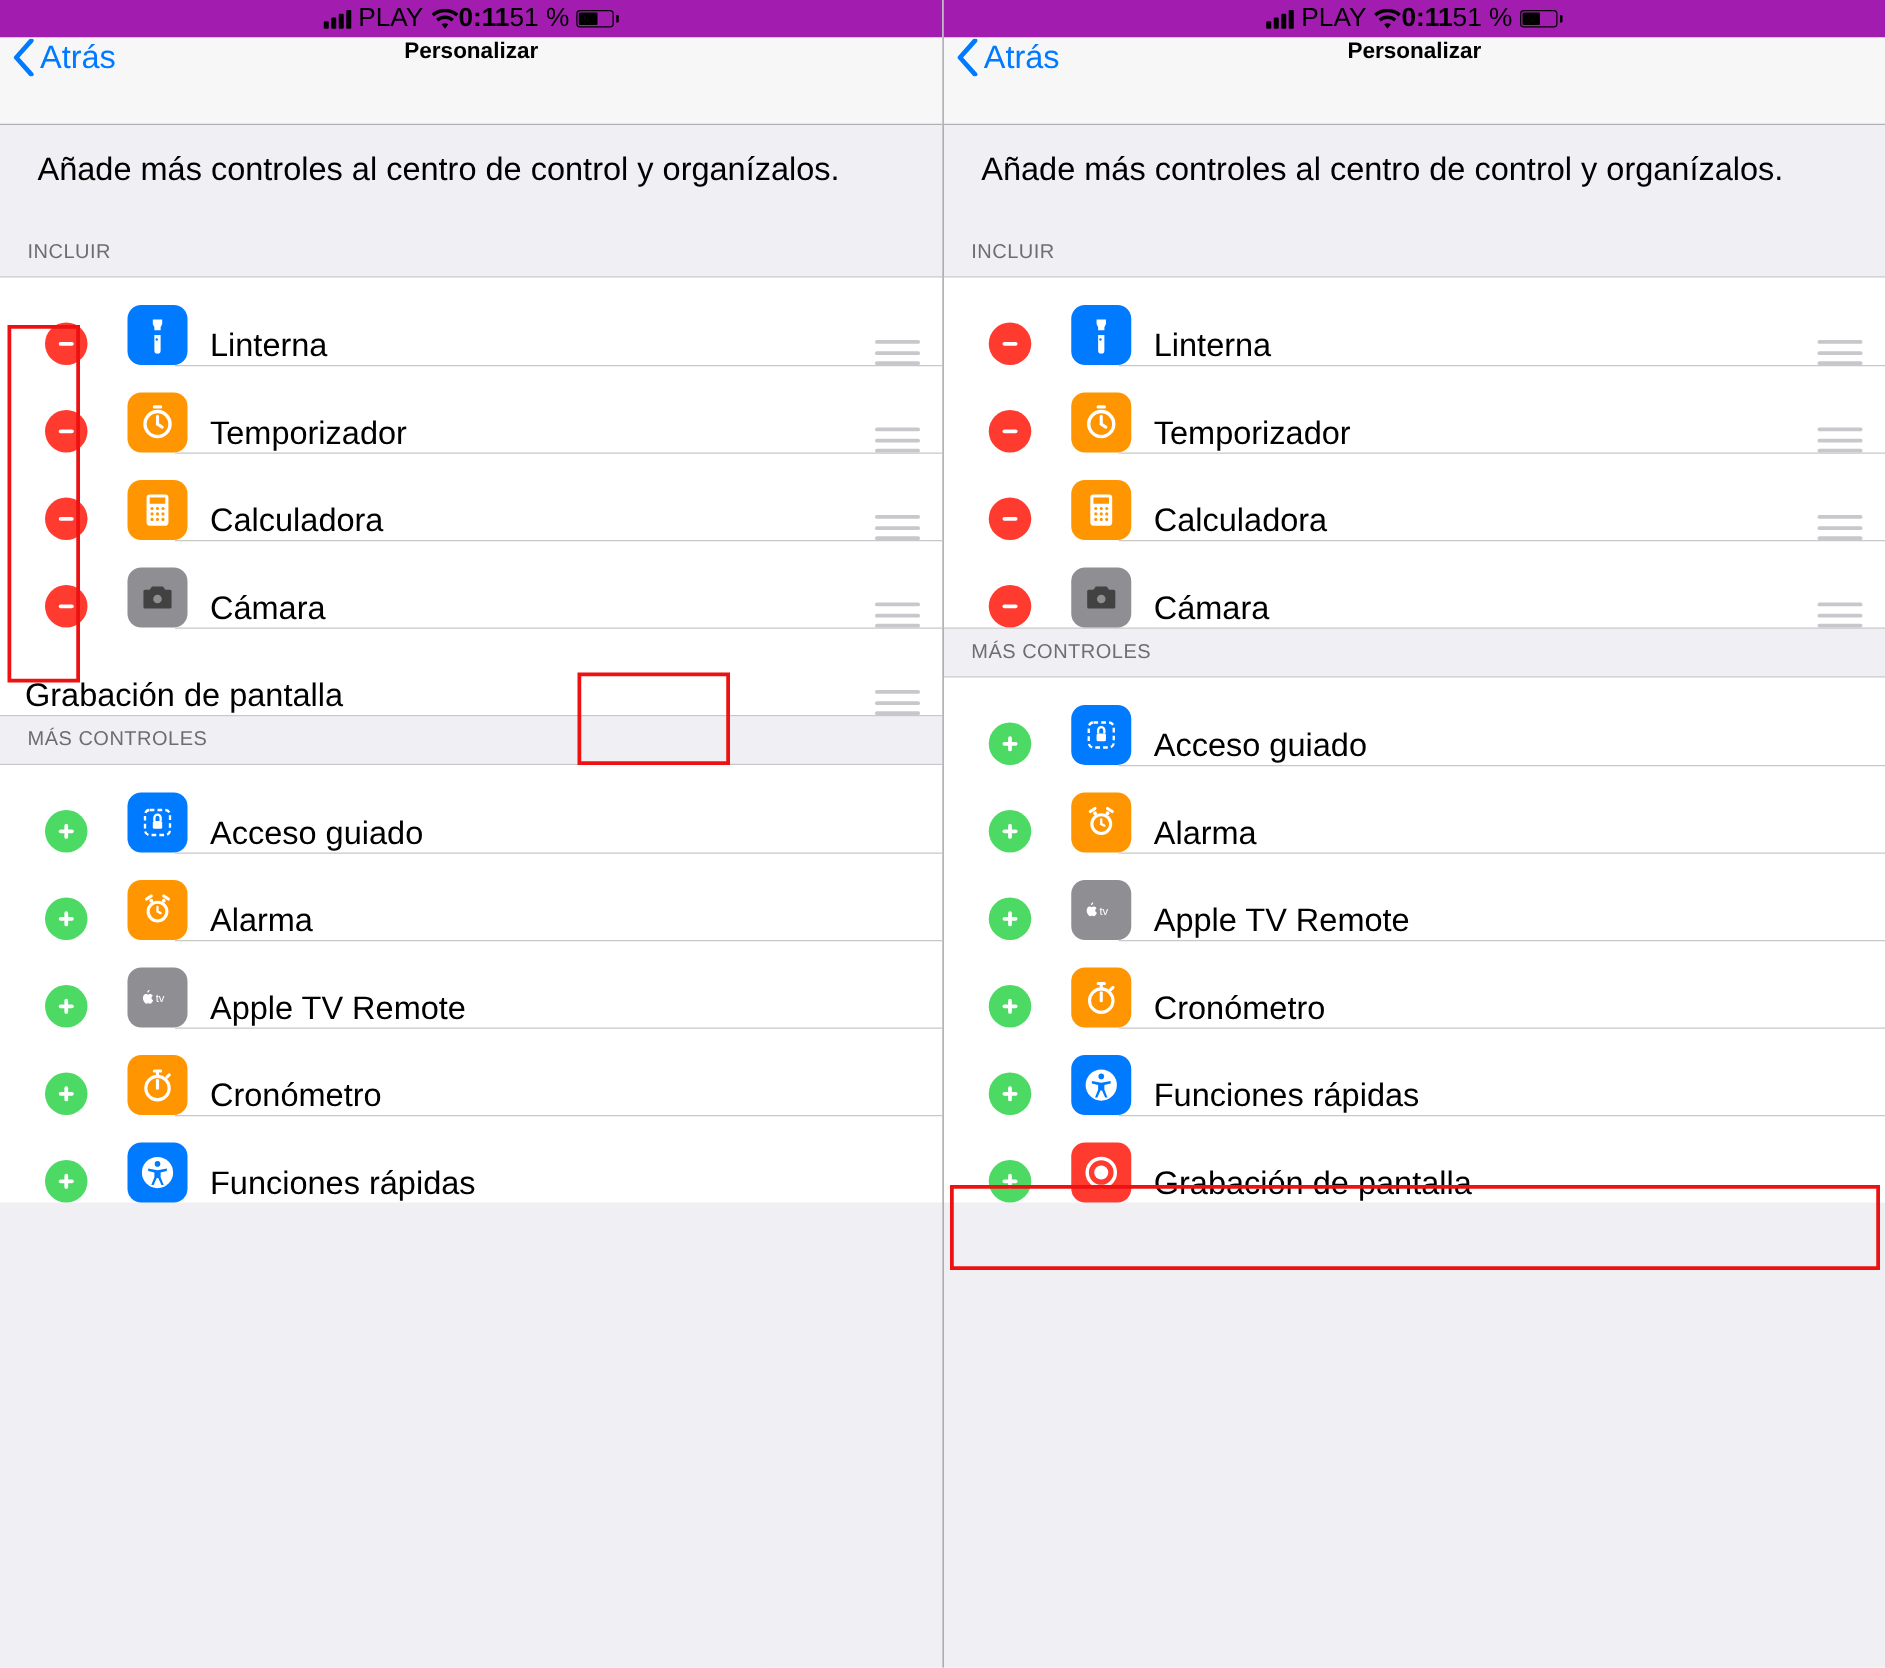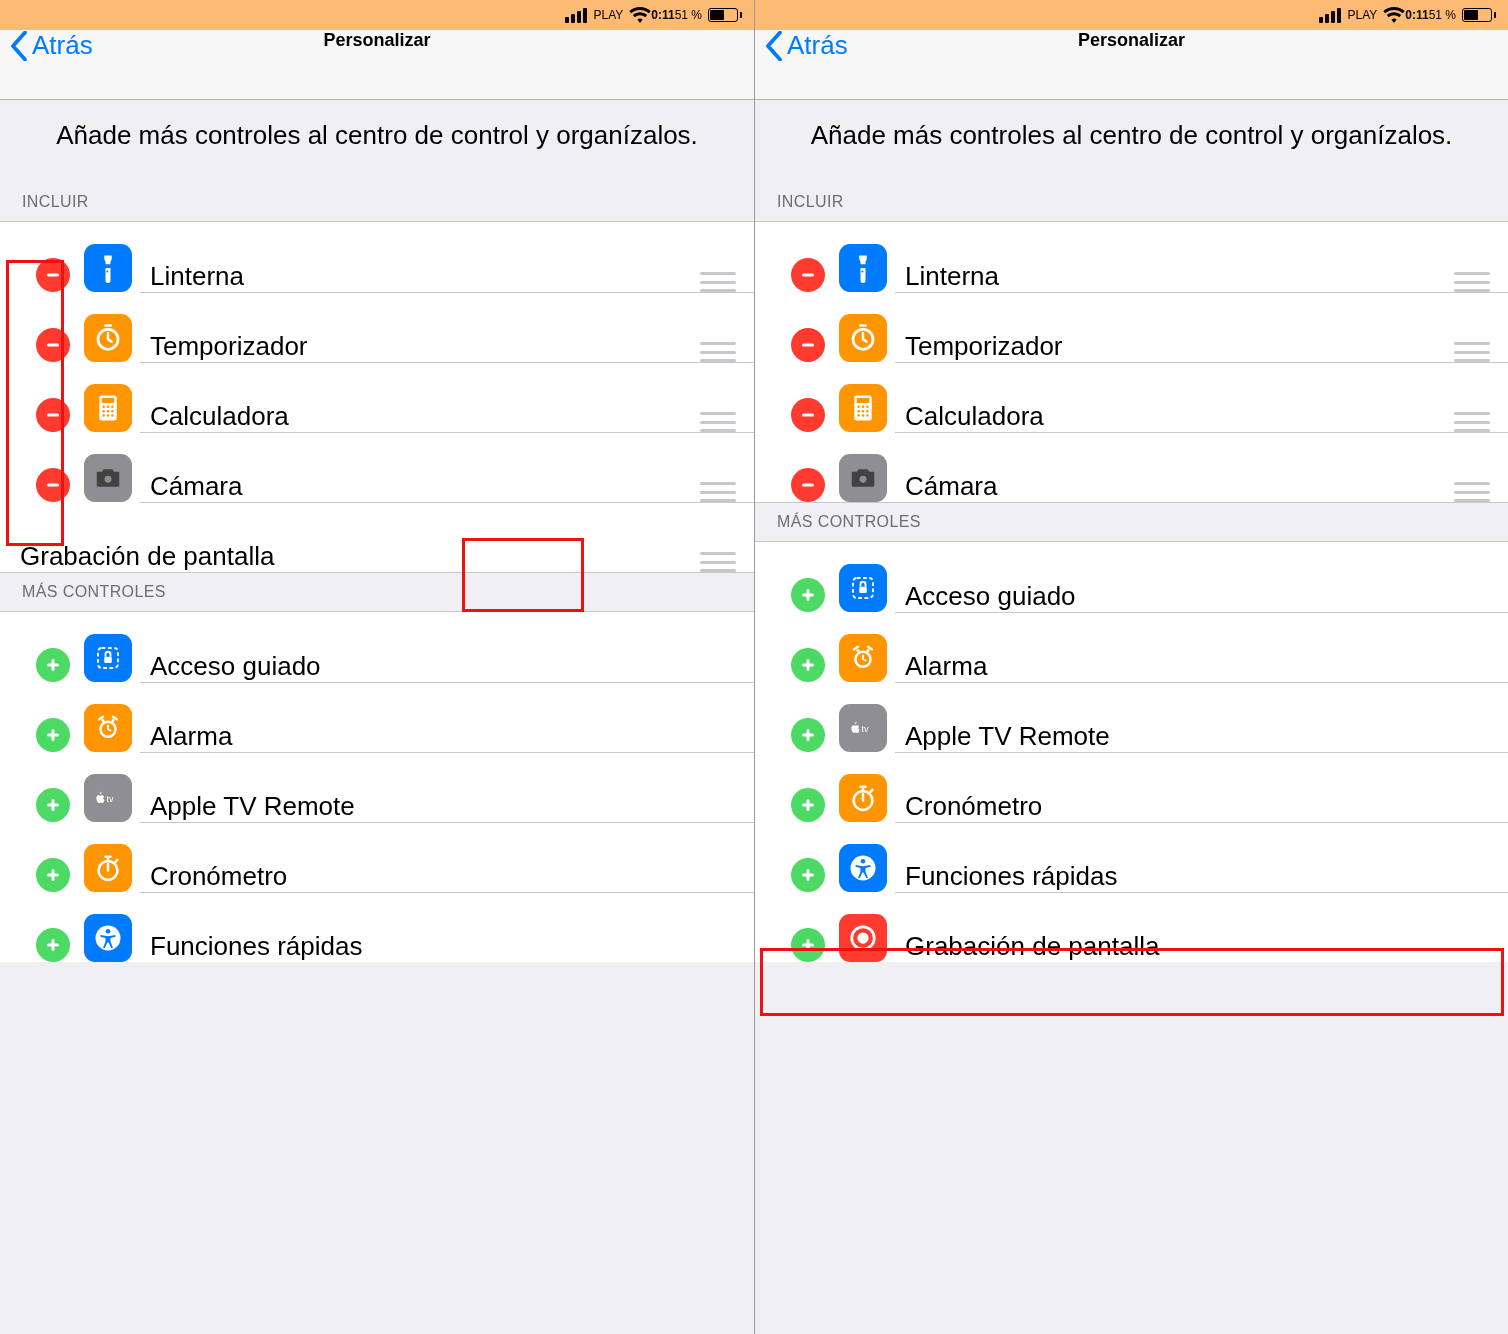--- a/index.html
+++ b/index.html
@@ -1,42 +1,42 @@
 <!DOCTYPE html>
 <html><head>
 <meta charset="utf-8">
 <style>
 * { margin:0; padding:0; box-sizing:border-box; font-family:-apple-system,"Helvetica Neue",Arial,sans-serif; -webkit-font-smoothing:antialiased; }
 body { background:#fff; width:1508px; height:1334px; display:flex; }
 .pane { width:754px; height:1334px; background:#efeff4; position:relative; overflow:hidden; }
 .pane + .pane { border-left:1px solid #999; }
-.status-bar { height:30px; background:#fdba74; display:flex; align-items:center; justify-content:flex-end; padding:0 12px; font-size:12px; font-weight:500; }
+.status-bar { height:30px; background:#a21caf; display:flex; align-items:center; justify-content:center; padding:0 12px; font-size:21px; font-weight:500; }
 .status-left,.status-right { display:flex; align-items:center; gap:6px; }
 .bars { display:flex; align-items:flex-end; gap:2px; }
 .bars span { width:4px; background:#000; border-radius:1px; }
 .bars span:nth-child(1){height:6px}.bars span:nth-child(2){height:9px}.bars span:nth-child(3){height:12px}.bars span:nth-child(4){height:15px}
 .wifi { width:22px; height:16px; }
 .battery { display:flex; align-items:center; gap:2px; }
 .batt-body { width:30px; height:14px; border:1.5px solid #000; border-radius:3px; position:relative; }
 .batt-fill { position:absolute; left:1px; top:1px; bottom:1px; width:51%; background:#000; border-radius:1px; }
 .batt-tip { width:2px; height:6px; background:#000; border-radius:0 1px 1px 0; }
 .nav-bar { height:70px; background:#f7f7f8; border-bottom:1px solid #b2b2b4; display:flex; align-items:flex-start; position:relative; }
 .back-btn { display:flex; align-items:center; color:#007aff; font-size:26px; padding-left:10px; gap:4px; cursor:pointer; }
 .back-btn svg { width:18px; height:30px; }
 .nav-title { position:absolute; left:0; right:0; text-align:center; font-size:18px; font-weight:600; pointer-events:none; }
-.intro { padding:18px 30px 30px; text-align:center; font-size:26px; color:#000; line-height:1.35; }
+.intro { padding:18px 30px 30px; text-align:left; font-size:26px; color:#000; line-height:1.35; }
 .section-header { padding:10px 22px 10px; font-size:16px; color:#6d6d72; letter-spacing:0.4px; }
 .list { background:#fff; border-top:1px solid #c8c7cc; border-bottom:1px solid #c8c7cc; }
 .row { height:70px; display:flex; align-items:flex-end; padding:0 18px 0 36px; position:relative; }
 .row + .row::before { content:""; position:absolute; left:140px; right:0; top:0; height:1px; background:#c8c7cc; }
 .circle-btn { width:34px; height:34px; border-radius:50%; display:flex; align-items:center; justify-content:center; flex-shrink:0; cursor:pointer; }
 .circle-btn.remove { background:#ff3b30; }
 .circle-btn.add { background:#4cd964; }
 .circle-btn svg { width:18px; height:18px; }
-.app-icon { width:48px; height:48px; border-radius:11px; margin-left:14px; flex-shrink:0; display:flex; align-items:center; justify-content:center; }
+.app-icon { width:48px; height:48px; border-radius:11px; margin-left:32px; flex-shrink:0; display:flex; align-items:center; justify-content:center; }
 .app-icon svg { width:30px; height:30px; }
 .row-label { font-size:26px; margin-left:18px; flex:1; }
 .drag { width:36px; height:20px; display:flex; flex-direction:column; justify-content:space-between; cursor:grab; }
 .drag span { height:3px; background:#c8c7cc; border-radius:2px; }
 .row.swiped { padding-left:18px; }
 .row.swiped .row-label { margin-left:2px; }
 .delete-btn { background:#ff3b30; color:#fff; height:70px; width:116px; display:flex; align-items:center; justify-content:center; font-size:24px; margin-right:-18px; margin-left:12px; cursor:pointer; }
 .hl-red { position:absolute; border:3px solid #e11; pointer-events:none; z-index:10; }
 .ic-flash{background:#007aff}.ic-timer{background:#ff9500}.ic-calc{background:#ff9500}.ic-cam{background:#8e8e93}
 .ic-guided{background:#007aff}.ic-alarm{background:#ff9500}.ic-tv{background:#8e8e93}.ic-stop{background:#ff9500}

